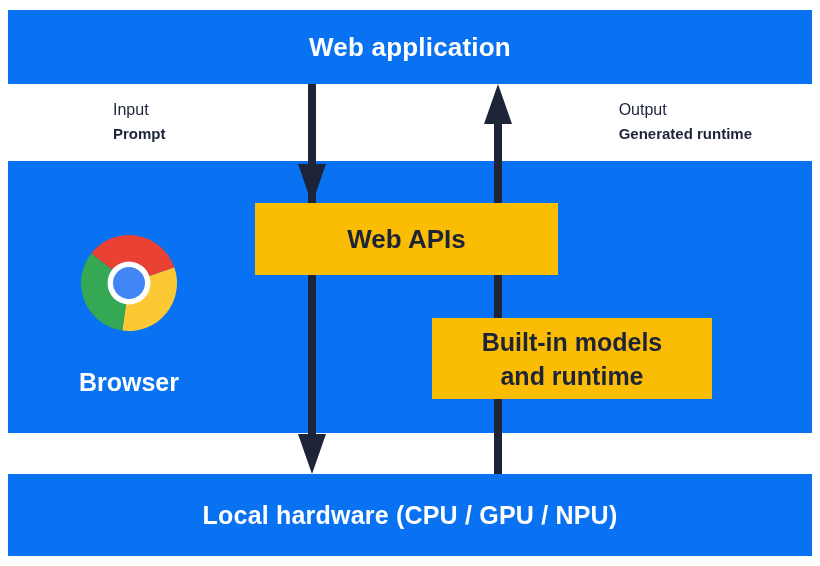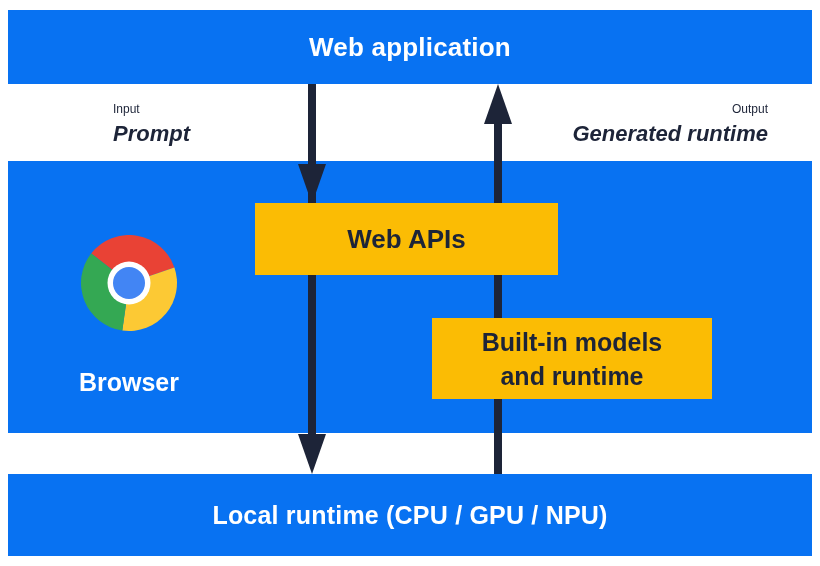--- a/index.html
+++ b/index.html
@@ -32,23 +32,23 @@
     font-weight: bold;
     font-size: 26px;
     letter-spacing: 0.2px;
     text-align: center;
   }
   .bottom-bar .bar-label { font-size: 25px; }
 
   
   .flow-label { position: absolute; top: 99px; z-index: 2; color: var(--ink, #1d2438); }
   .flow-label.left  { left: 113px; text-align: left; }
-  .flow-label.right { right: 52px; text-align: right; }
-  .fl-title { font-size: 12px; line-height: 21px; font-weight: normal; }
-  .fl-value { font-size: 22px; line-height: 27px; font-weight: bold; font-style: italic; }
+  .flow-label.right { right: 68px; }
+  .fl-title { font-size: 16px; line-height: 21px; font-weight: normal; }
+  .fl-value { font-size: 15px; line-height: 27px; font-weight: bold; }
 
   
   .shaft {
     position: absolute;
     width: 8px;
     background: var(--ink, #1d2438);
     z-index: 2;
   }
   .shaft-down { left: 308px; top: 84px;  height: 352px; }
   .shaft-up   { left: 494px; top: 124px; height: 350px; }
@@ -137,16 +137,16 @@
 
   <div class="yellow-box web-apis-box">
     <span class="box-label">Web APIs</span>
   </div>
   <div class="yellow-box builtin-box">
     <span class="box-label">Built-in models
 and runtime</span>
   </div>
 
   <div class="panel bottom-bar">
-    <span class="bar-label">Local runtime (CPU / GPU / NPU)</span>
+    <span class="bar-label">Local hardware (CPU / GPU / NPU)</span>
   </div>
 
 </div>
 
 </body></html>

